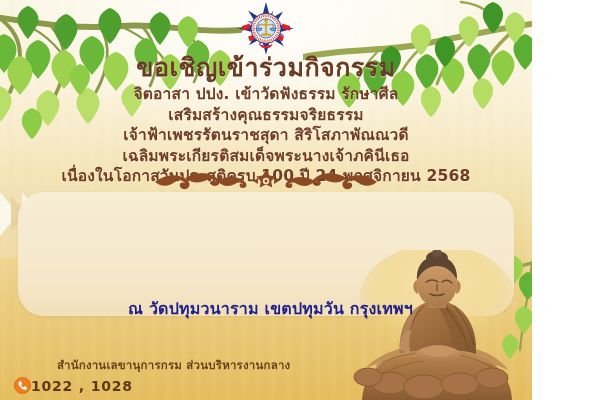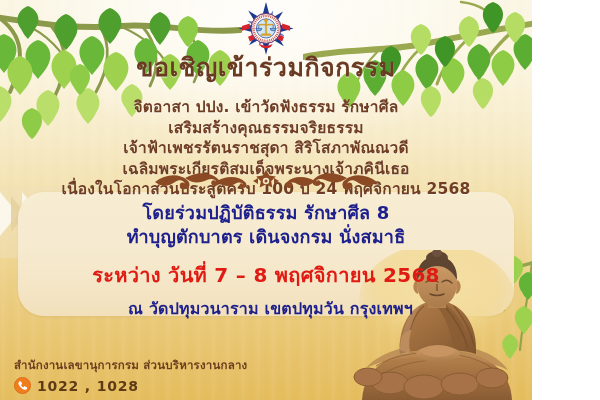--- a/index.html
+++ b/index.html
@@ -74,21 +74,21 @@
     z-index: 6;
   }
   .main-title {
     font-size: 25px;
     font-weight: bold;
     color: #6a3a22;
     letter-spacing: .5px;
     line-height: 1.08;
     text-shadow: 0 1px 0 rgba(255,255,255,.6);
   }
-  .sub-lines { margin-top: 16px; text-align: center; }
+  .sub-lines { margin-top: 3px; text-align: center; }
   .sub-line {
     font-size: 15.5px;
     font-weight: bold;
     color: #6f3d24;
     line-height: 1.33;
     letter-spacing: .2px;
     white-space: nowrap;
     text-shadow: 0 1px 0 rgba(255,255,255,.55);
   }
 
@@ -221,25 +221,25 @@
     bottom: 6px;
     z-index: 9;
   }
   .footer-org {
     font-size: 11.5px;
     font-weight: bold;
     color: #6b3f1d;
     letter-spacing: .2px;
     white-space: nowrap;
     margin-bottom: 3px;
+    margin-left: 43px;
   }
   .footer-phone-row {
     display: flex;
     align-items: center;
-    gap: 6px;
   }
   .phone-icon {
     width: 17px;
     height: 17px;
     flex: 0 0 17px;
   }
   .footer-phone {
     font-size: 14px;
     font-weight: bold;
     color: #5e3a16;
@@ -457,25 +457,20 @@
       <polygon points="44,6 62,28 44,50"></polygon>
     </g>
     <g fill="#e6d2a0" opacity=".9">
       <polygon points="11,10 26,28 11,46"></polygon>
       <polygon points="33,10 48,28 33,46"></polygon>
     </g>
   </svg>
 
   <div class="panel"></div>
 
-  <div class="panel-text">
-    <div class="blue-line">โดยร่วมปฏิบัติธรรม รักษาศีล 8</div>
-    <div class="blue-line">ทำบุญตักบาตร เดินจงกรม นั่งสมาธิ</div>
-    <div class="red-line">ระหว่าง วันที่ 7 – 8 พฤศจิกายน 2568</div>
-  </div>
 
   <div class="place-line">ณ วัดปทุมวนาราม  เขตปทุมวัน กรุงเทพฯ</div>
 
   <svg class="buddha" viewBox="0 0 190 150">
     <defs>
       <radialGradient id="halo" cx="50%" cy="38%" r="58%">
         <stop offset="0%" stop-color="#f6e1a8" stop-opacity="1"></stop>
         <stop offset="62%" stop-color="#f2d88f" stop-opacity=".75"></stop>
         <stop offset="100%" stop-color="#eccb78" stop-opacity="0"></stop>
       </radialGradient>

